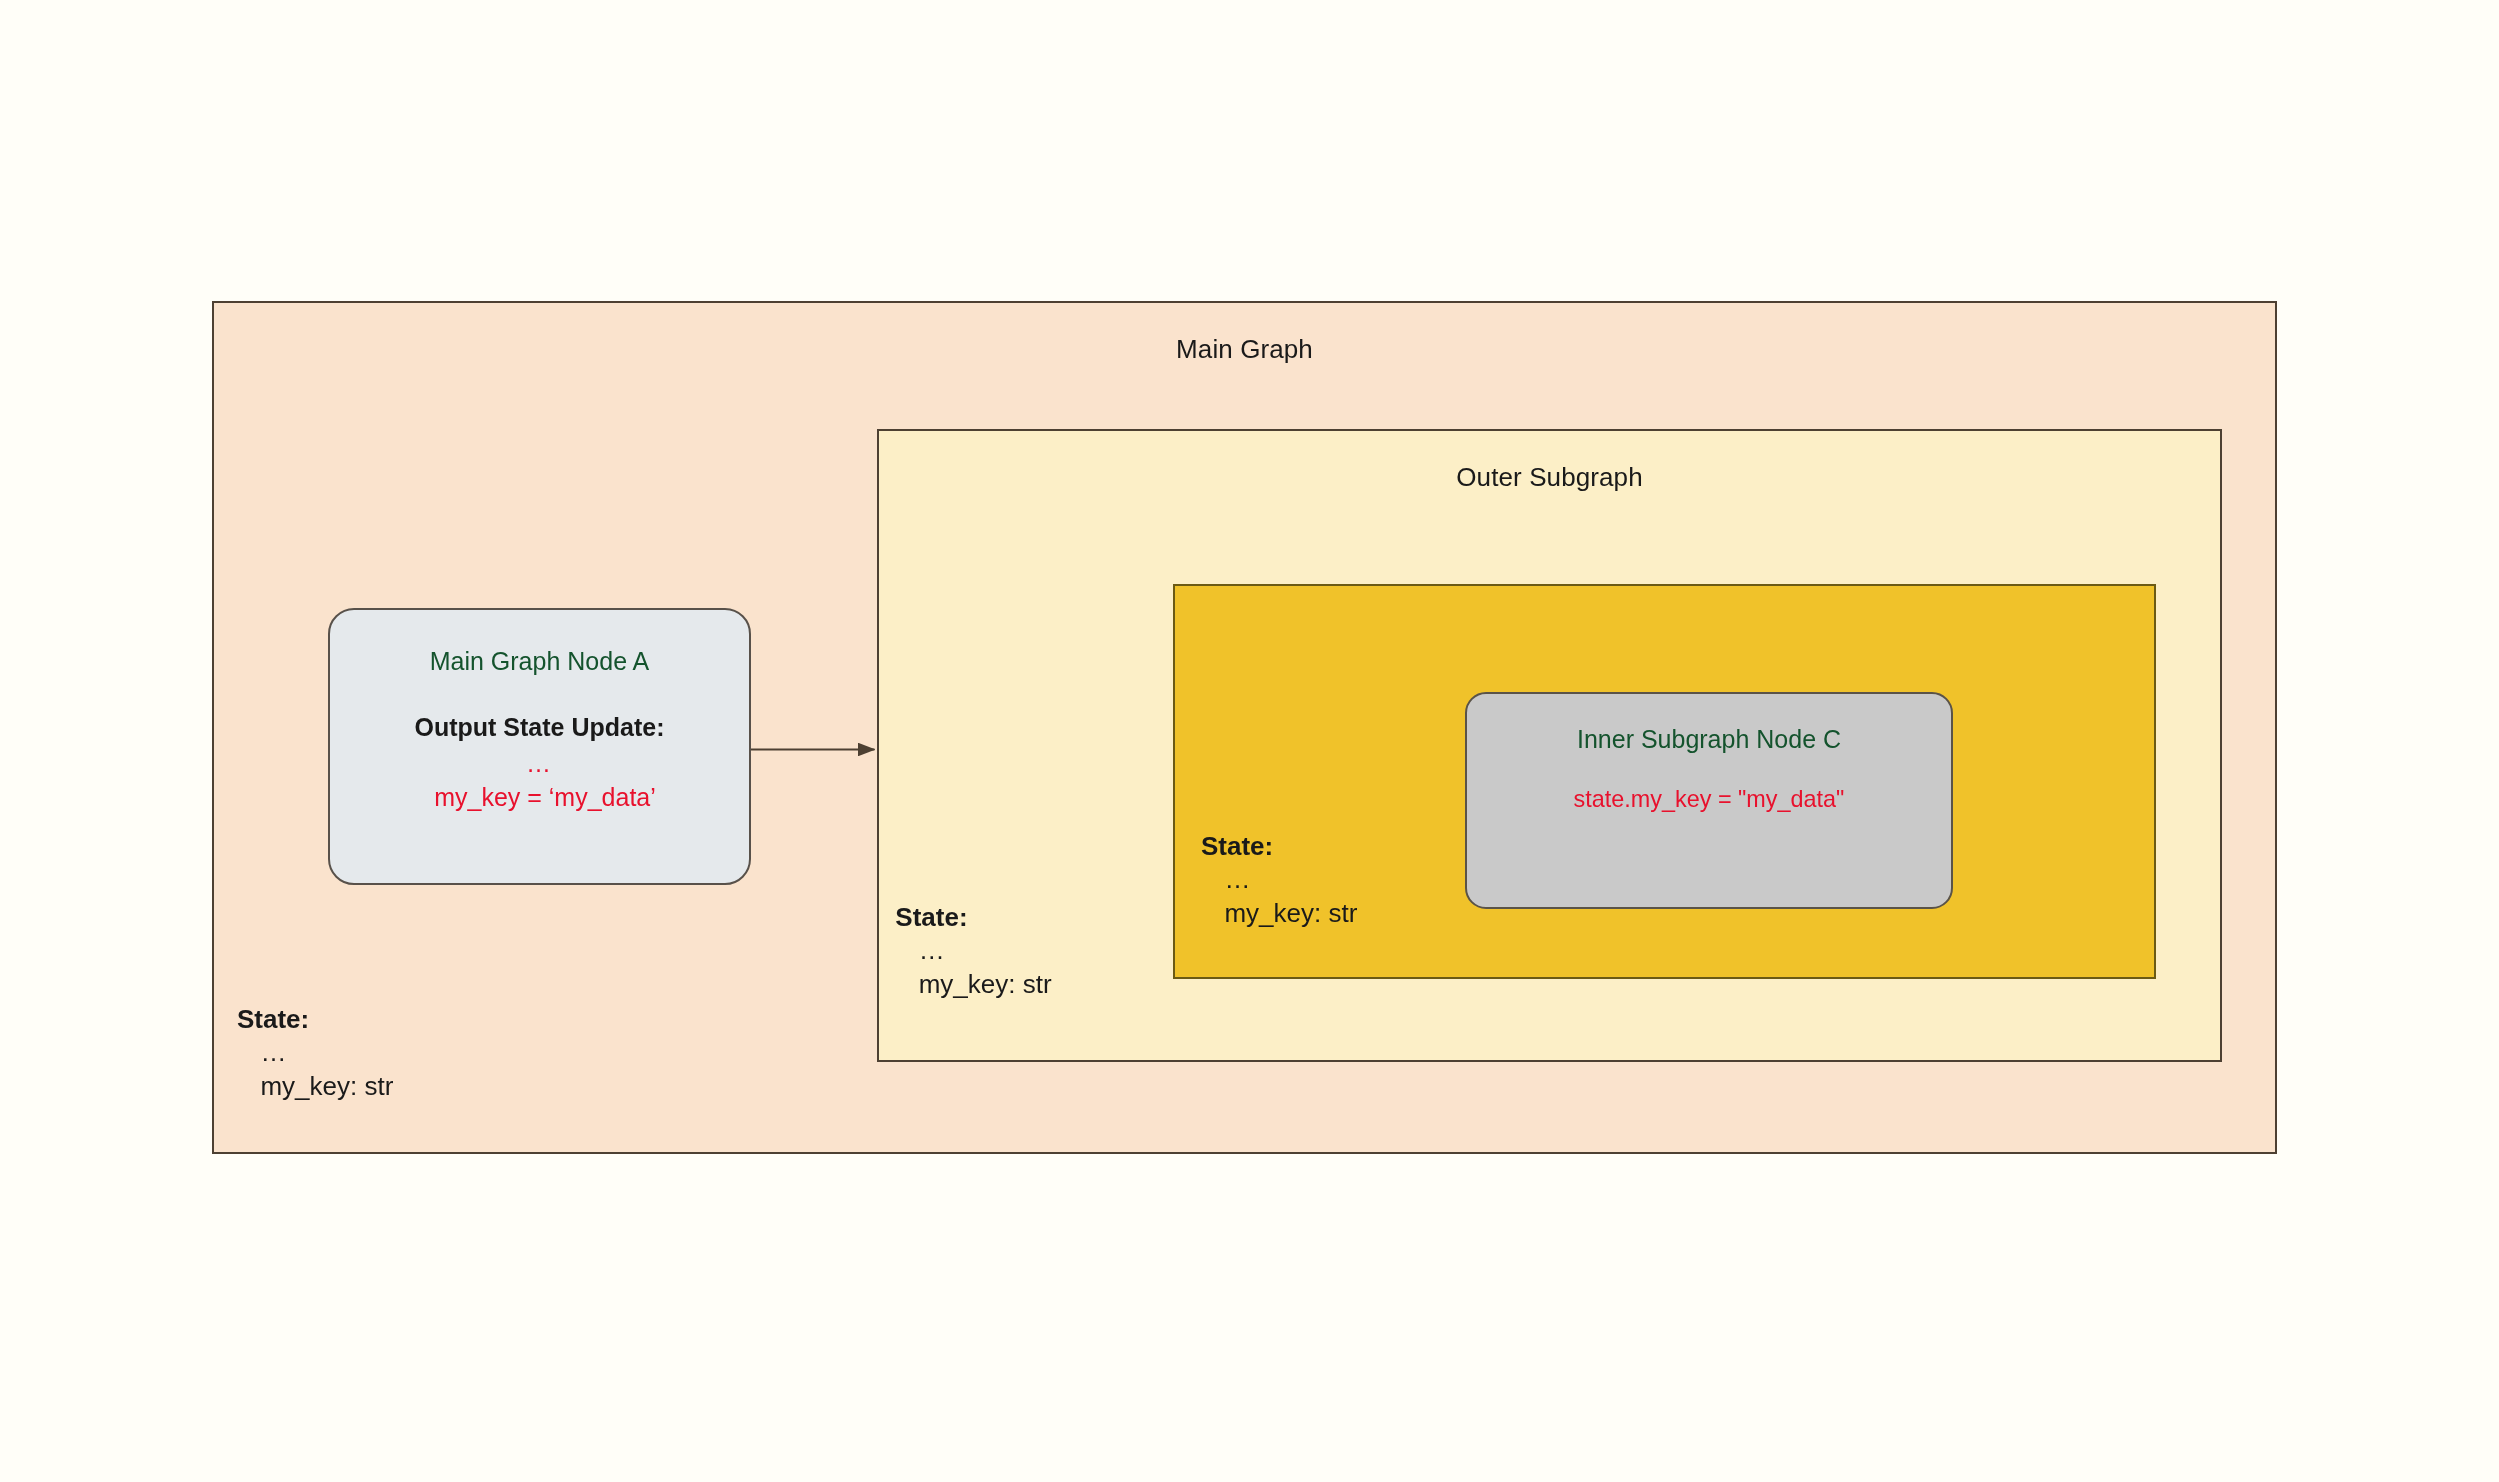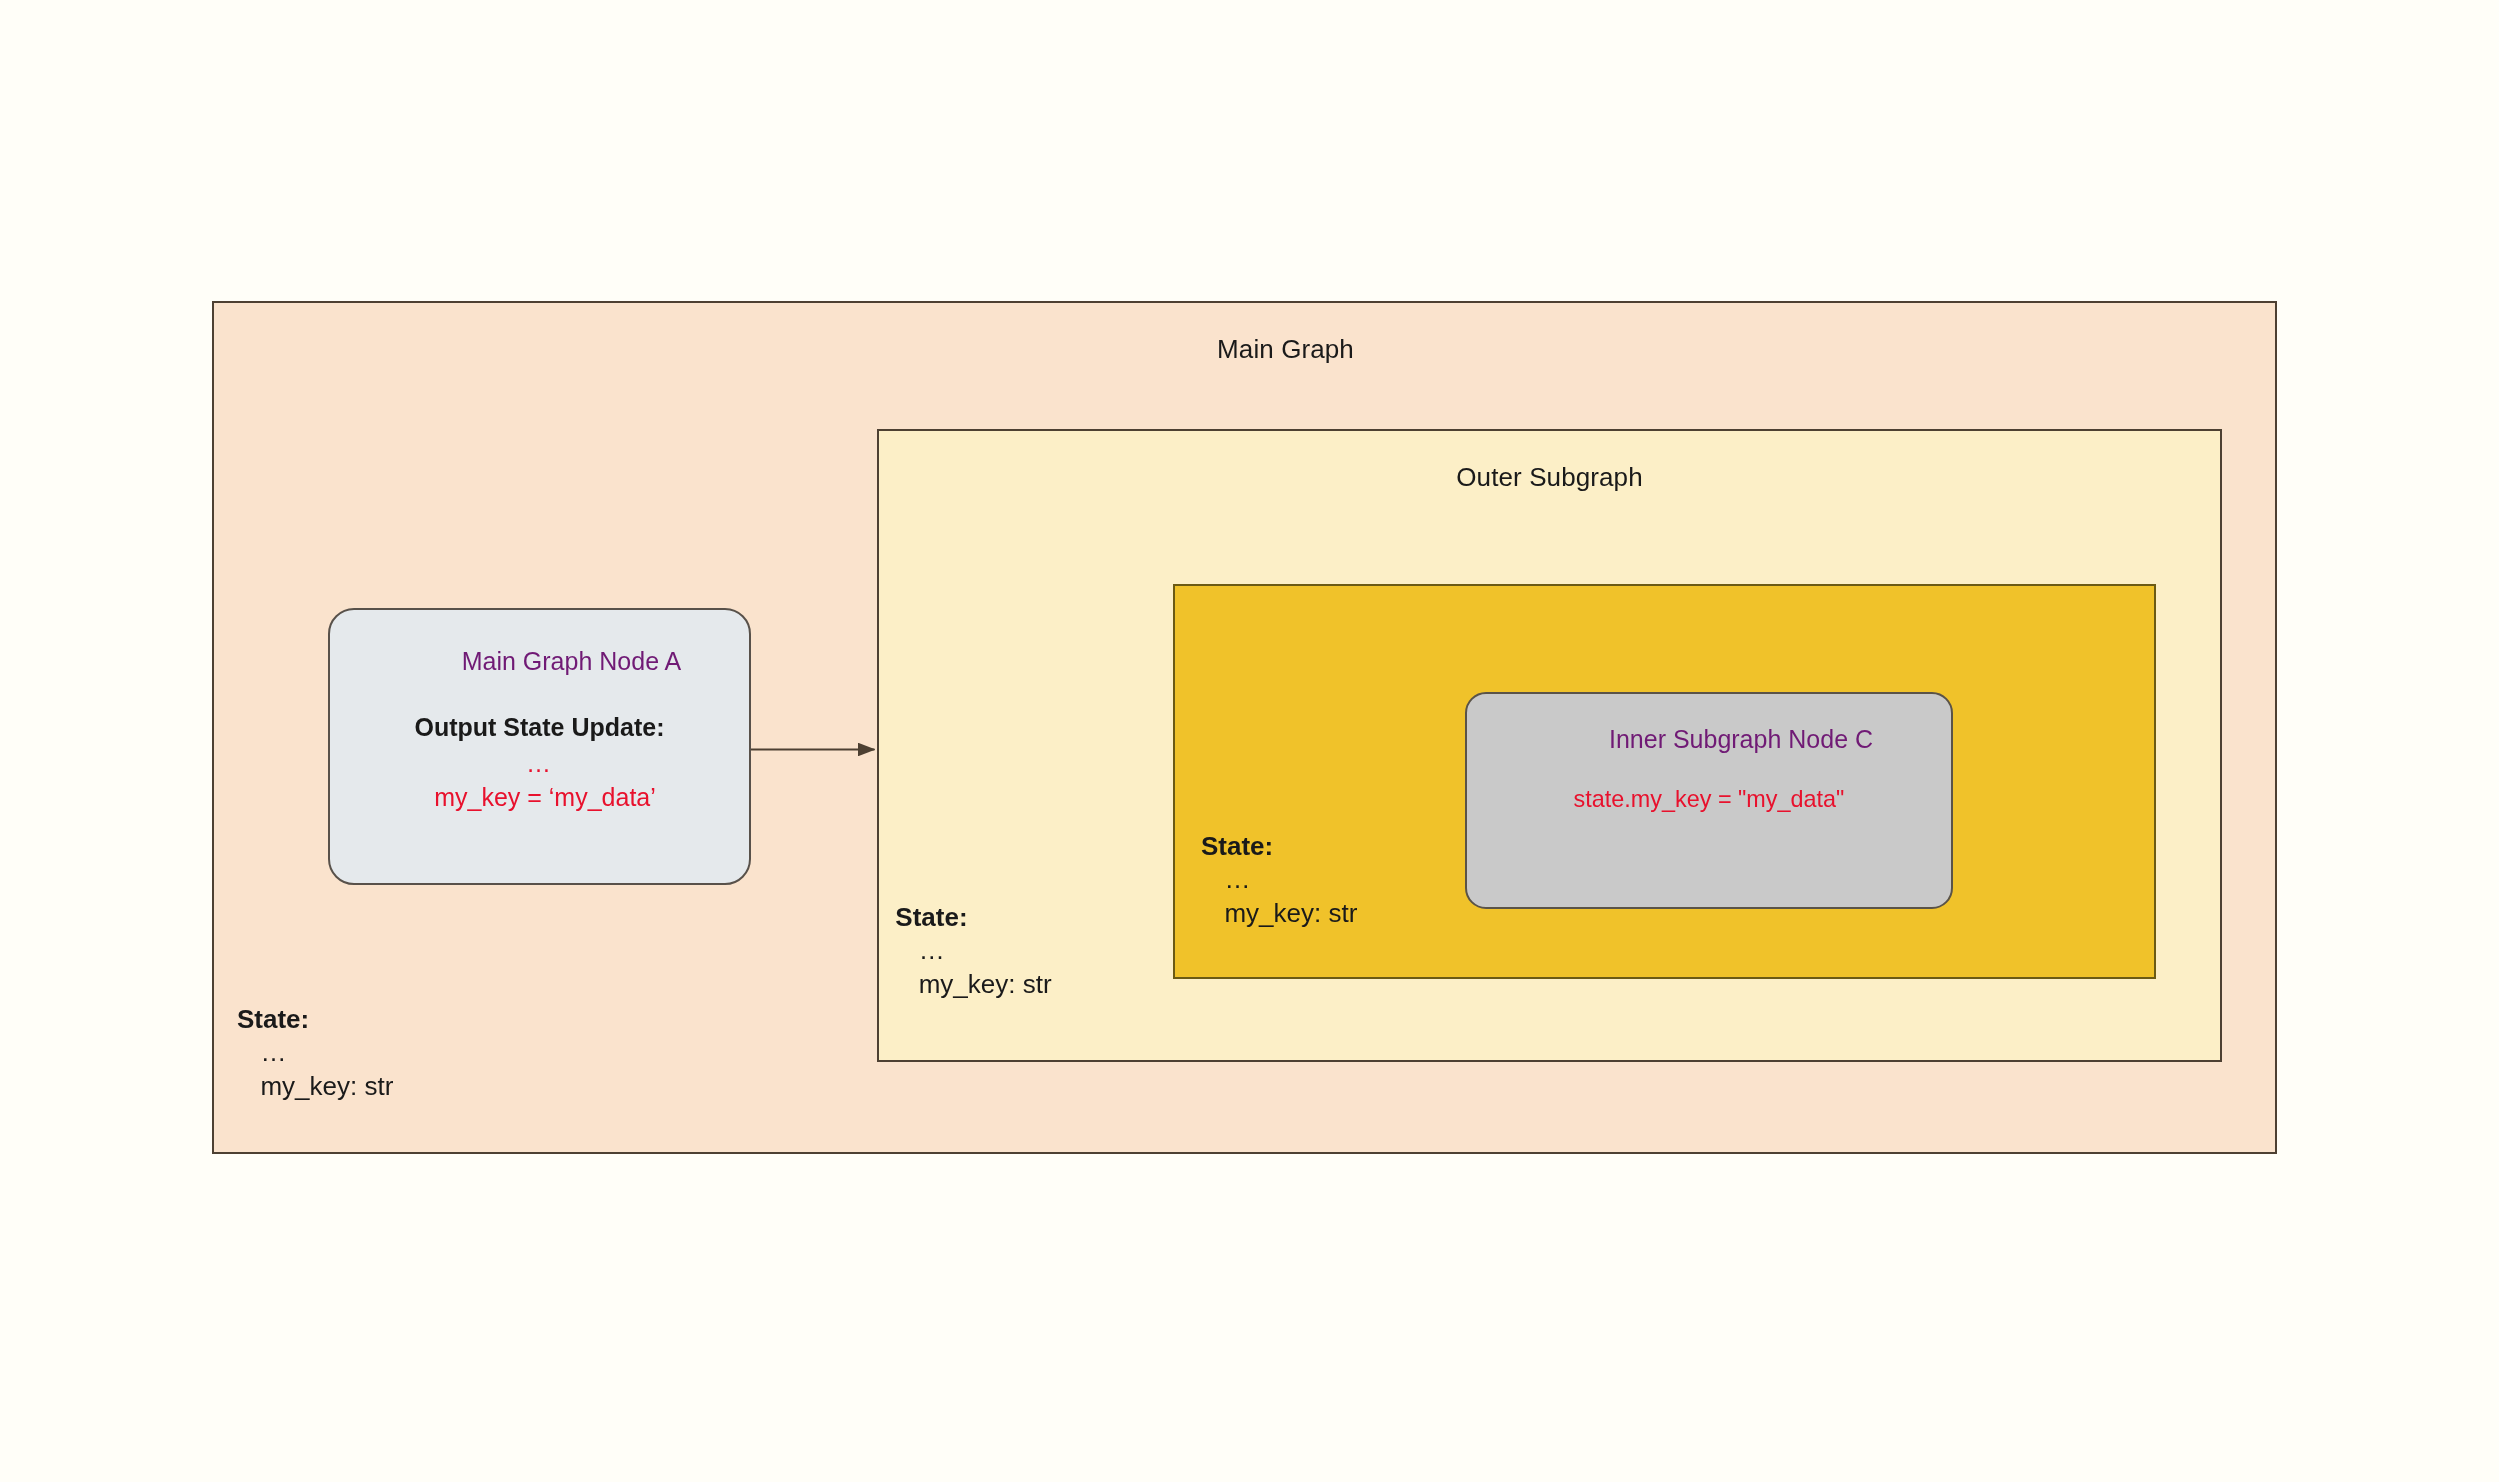--- a/index.html
+++ b/index.html
@@ -61,21 +61,21 @@
   .container-title {
     position: absolute;
     left: 0;
     width: 100%;
     text-align: center;
     font-size: 26px;
     line-height: 1.2;
     color: #1A1A1A;
     letter-spacing: 0.1px;
   }
-  #main-graph-title  { top: 31px; margin-left: 41px; }
+  #main-graph-title  { top: 31px; }
   #outer-subgraph-title { top: 31px; }
   #inner-subgraph-title { top: 29px; }
 
   
   .state-block {
     position: absolute;
     font-size: 26px;
     line-height: 1.28;
     color: #1A1A1A;
     white-space: nowrap;
@@ -124,22 +124,21 @@
     border: 2px solid #5A5348;
     border-radius: 21px;
   }
 
   .node-title {
     position: absolute;
     left: 0;
     width: 100%;
     text-align: center;
     font-size: 25px;
-    color: #701a75;
-    padding-left: 32px;
+    color: #14532d;
   }
   #node-a-title { top: 37px; }
   #node-c-title { top: 31px; }
 
   .node-body {
     position: absolute;
     left: 0;
     width: 100%;
     text-align: center;
     font-size: 25px;

